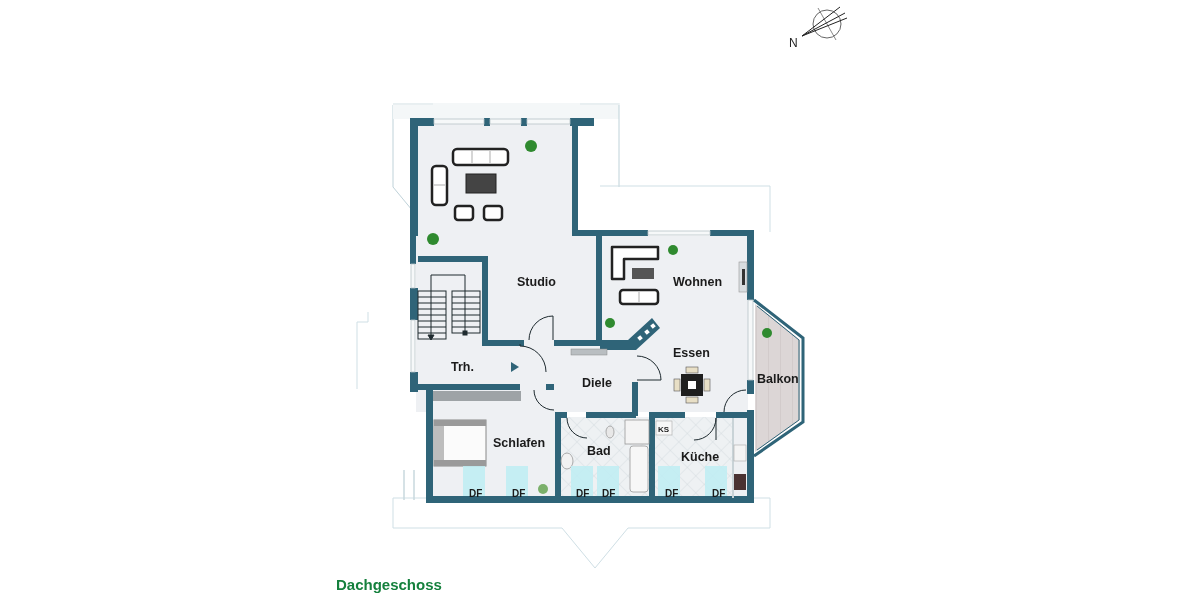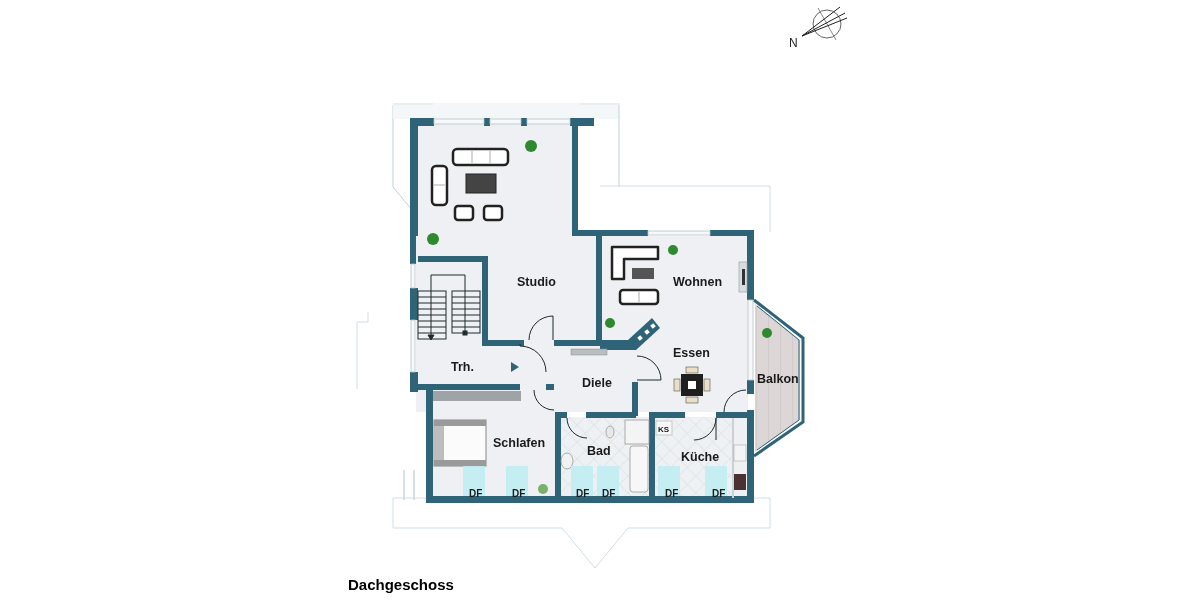--- a/index.html
+++ b/index.html
@@ -1,21 +1,21 @@
 <!DOCTYPE html>
 <html><head>
 <meta charset="utf-8">
 <style>
   html, body { margin: 0; padding: 0; background: #ffffff; }
   body { width: 1200px; height: 600px; position: relative; overflow: hidden; font-family: "Liberation Sans", sans-serif; }
   #plan { position: absolute; left: 0; top: 0; width: 1200px; height: 600px; }
   .room-label { font-family: "Liberation Sans", sans-serif; font-weight: bold; font-size: 12.5px; fill: #1b1b1b; }
   .df-label { font-family: "Liberation Sans", sans-serif; font-weight: bold; font-size: 10px; fill: #1b1b1b; }
   .small-label { font-family: "Liberation Sans", sans-serif; font-weight: bold; font-size: 8px; fill: #1b1b1b; }
-  .caption { position: absolute; left: 348px; top: 576px; font-weight: bold; font-size: 15px; color: #000000; font-family: "Liberation Sans", sans-serif; }
+  .caption { position: absolute; left: 336px; top: 576px; font-weight: bold; font-size: 15px; color: #15803d; font-family: "Liberation Sans", sans-serif; }
   .compass-n { font-family: "Liberation Sans", sans-serif; font-size: 12px; fill: #222; }
 </style>
 </head>
 <body>
 
 <svg id="plan" viewBox="0 0 1200 600" xmlns="http://www.w3.org/2000/svg">
   <defs>
     <linearGradient id="stripeH" x1="0" y1="0" x2="1" y2="0">
       <stop offset="0" stop-color="#2f6478" stop-opacity="0.15"></stop>
       <stop offset="1" stop-color="#2f6478" stop-opacity="0.95"></stop>

